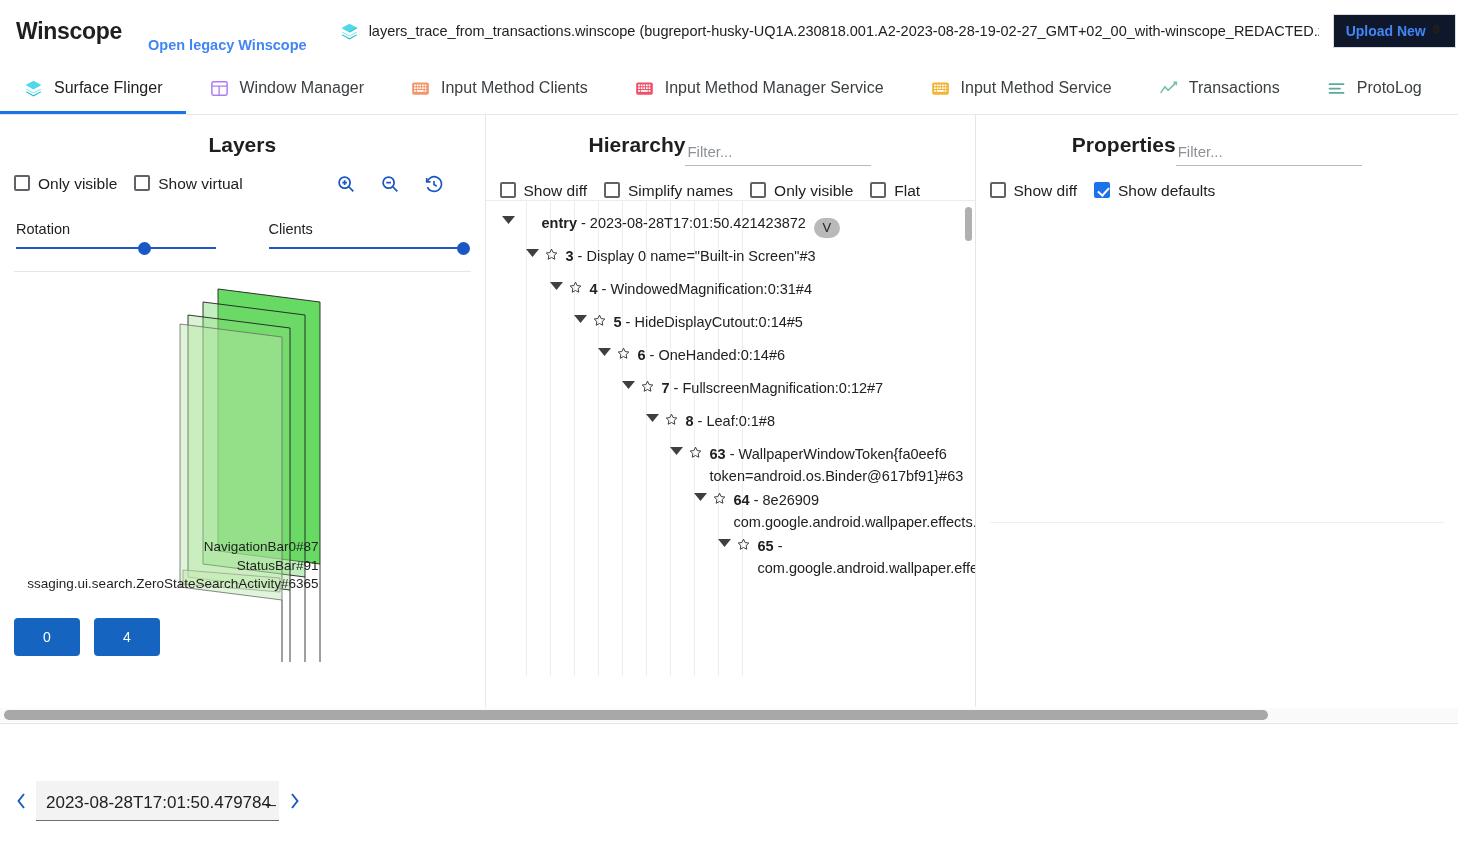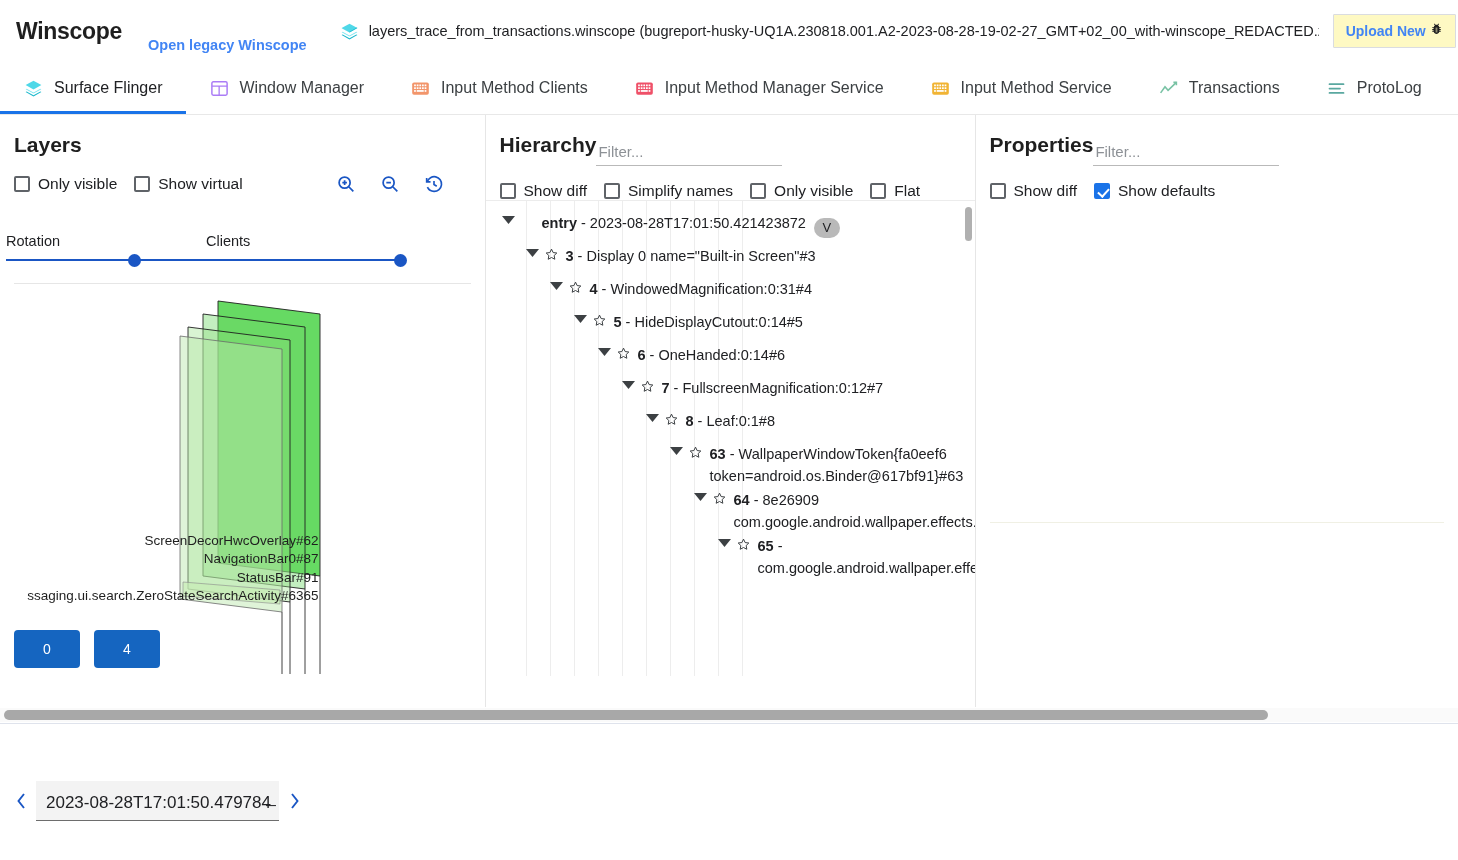--- a/index.html
+++ b/index.html
@@ -37,21 +37,21 @@
   .file-name {
     font-size: 14.5px; color: #202124; white-space: nowrap;
     overflow: hidden; text-overflow: clip;
   }
   .upload-btn {
     display: flex; align-items: center; gap: 2px;
     margin-left: 14px;
     border: 1px solid #dadce0;
     height: 34px; padding: 0 10px 0 12px;
     font-size: 14px; font-weight: 700; color: #4285f4;
-    background: #fef9c3; cursor: pointer; border-radius: 1px;
+    background: #0f172a; cursor: pointer; border-radius: 1px;
     white-space: nowrap;
   }
 
   
   .tabbar {
     position: absolute; left: 0; top: 62px; width: 1458px; height: 53px;
     display: flex; align-items: stretch;
     border-bottom: 1px solid #e8e8e8;
     background: #fff;
     overflow: hidden;
@@ -73,55 +73,56 @@
 
   
   .panels {
     position: absolute; left: 0; top: 115px; width: 1458px; height: 592px;
     display: flex;
   }
   .panel { position: relative; height: 592px; background: #fff; }
   .panel-sep { width: 1px; background: #e6e6e6; height: 592px; flex: 0 0 auto; }
   .panel-head {
     display: flex; align-items: flex-start; padding: 18px 14px 0 14px;
-    justify-content: flex-start;
+    justify-content: center;
   }
   .panel-title { font-size: 21px; font-weight: 700; color: #1f1f1f; }
   .filter-wrap { width: 186px; margin-top: 8px; }
   .filter-input {
     width: 100%; border: none; border-bottom: 1px solid #b9b9b9;
     font-size: 15px; color: #5f6368; padding: 2px 2px 5px 2px;
     background: transparent; outline: none;
     font-family: "Liberation Sans", sans-serif;
   }
   .filter-input::placeholder { color: #8d9196; }
 
   
   .check-row { display: flex; align-items: center; gap: 17px; padding: 0 14px; }
-  .cb { display: flex; align-items: center; gap: 8px; cursor: pointer; }
+  .cb { display: flex; align-items: flex-start; gap: 8px; cursor: pointer; }
   .cb .box {
     width: 16px; height: 16px; border: 2px solid #5f6368; border-radius: 2px;
     background: #fff; flex: 0 0 auto; position: relative;
   }
   .cb.on .box { background: #1a73e8; border-color: #1a73e8; }
   .cb.on .box::after {
     content:""; position:absolute; left:4px; top:1px; width:5px; height:9px;
     border: solid #fff; border-width: 0 2px 2px 0; transform: rotate(42deg);
   }
   .cb .lbl { font-size: 15.5px; color: #202124; white-space: nowrap; }
 
   
   #layers-panel { width: 485px; }
   .layers-tools { display: flex; align-items: center; gap: 18px; }
   .icon-btn {
     width: 26px; height: 26px; display:flex; align-items:center;
     justify-content:center; cursor: pointer; background: none; border: none; padding:0;
   }
   .sliders {
-    display: flex; align-items: flex-end; padding: 0 6px; margin-top: 36px;
+    display: flex; align-items: flex-end; padding: 0 16px; margin-top: 24px;
+    justify-content: space-between;
   }
   .slider-group { display: flex; flex-direction: column; width: 200px; }
   .slider-group.right { align-items: flex-start; }
   .slider-label { font-size: 14.5px; color: #202124; margin-bottom: 2px; }
   .slider-track {
     position: relative; height: 18px; width: 100%;
   }
   .slider-track .bar {
     position: absolute; left: 0; right: 0; top: 8px; height: 2px; background: #1a56c4;
   }
@@ -453,21 +454,20 @@
 
           <g stroke="#2b2b2b" stroke-width="0.9" fill="none">
             <path d="M282,328 L282,576"></path>
             <path d="M290,318 L290,596"></path>
             <path d="M305,305 L305,616"></path>
             <path d="M320,292 L320,636"></path>
           </g>
         </svg>
 
         <div class="viewer-labels">
-          <div>ScreenDecorHwcOverlay#62</div>
           <div>NavigationBar0#87</div>
           <div>StatusBar#91</div>
           <div>ssaging.ui.search.ZeroStateSearchActivity#6365</div>
         </div>
 
         <div class="layer-nums">
           <div class="num-chip">0</div>
           <div class="num-chip">4</div>
         </div>
       </div>

